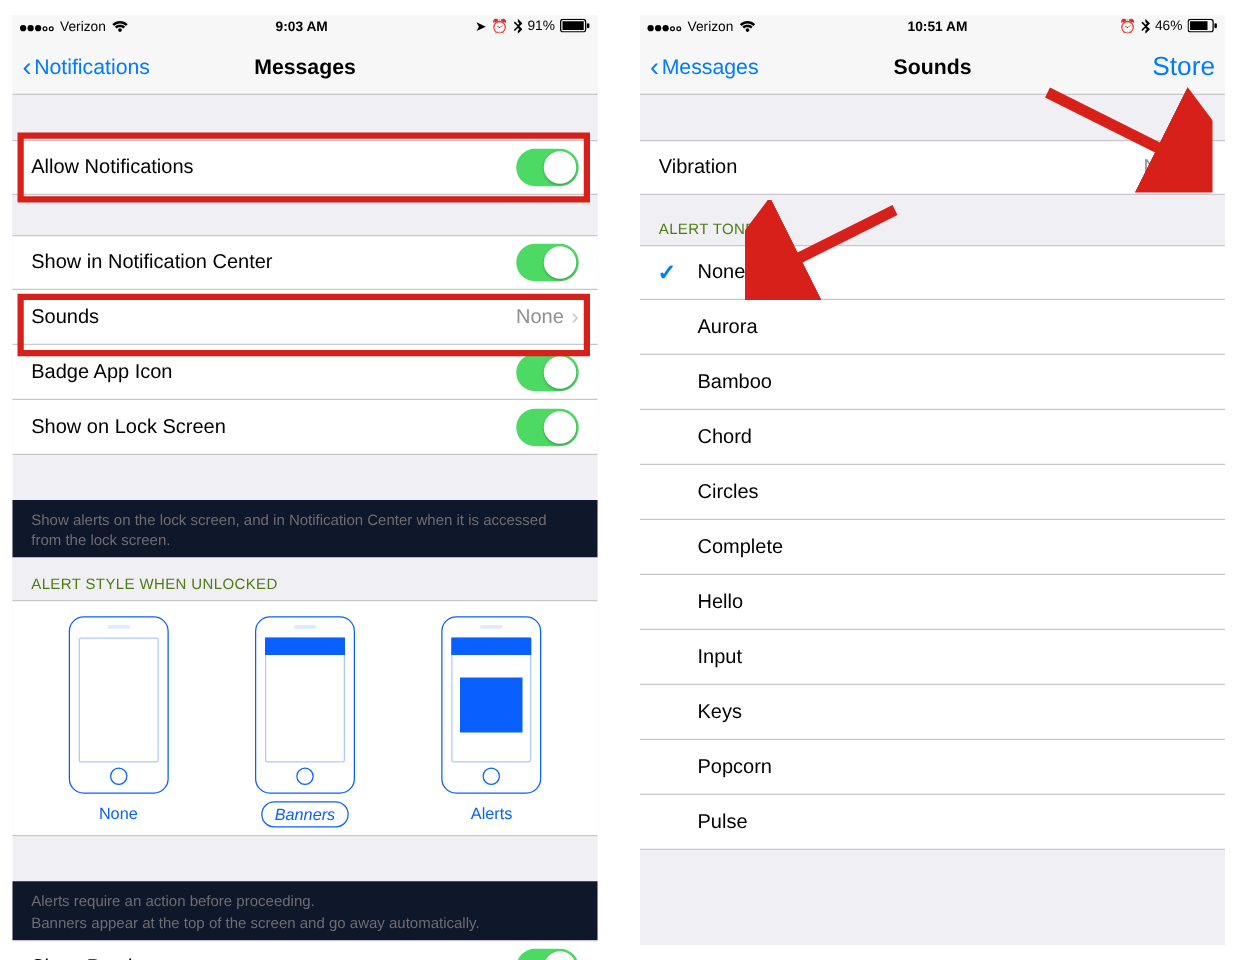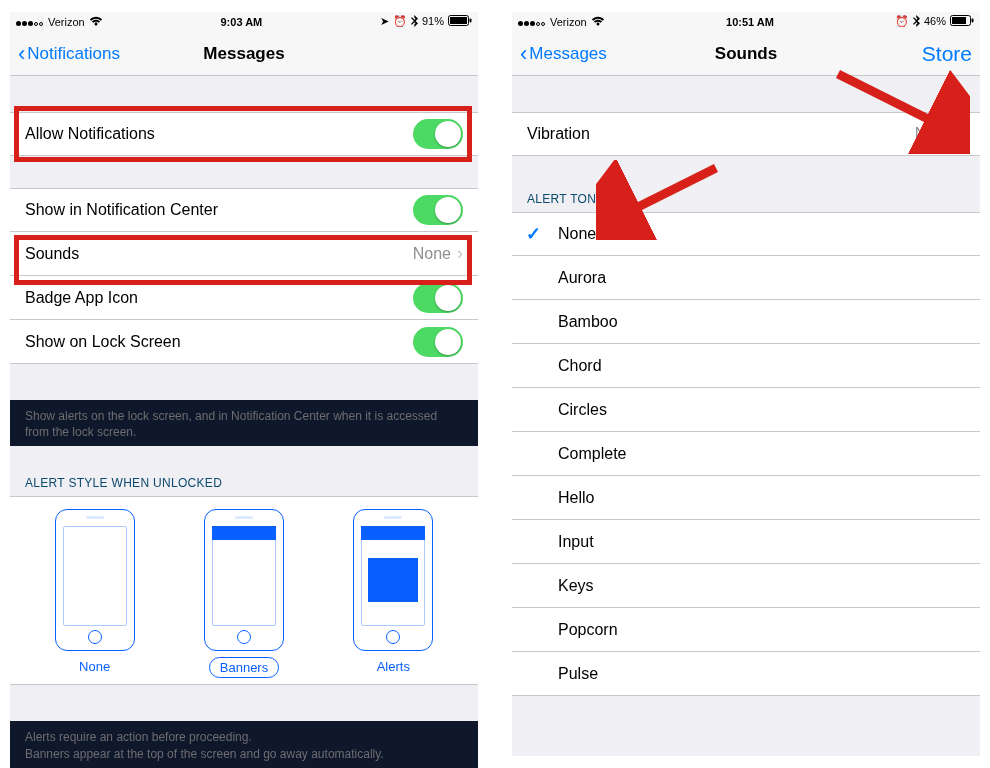--- a/index.html
+++ b/index.html
@@ -70,39 +70,39 @@
   }
   .toggle::after {
     content:""; position:absolute; right:2px; top:2px; width:26px; height:26px;
     background:#fff; border-radius:50%; box-shadow:0 1px 2px rgba(0,0,0,0.3);
   }
   
   .section-note {
     padding: 8px 15px 6px; font-size:12px; color:#6d6d72; line-height:1.35; background:#0f172a;margin-top:36px;
   }
   .section-header {
-    padding: 14px 15px 6px; font-size:12px; color:#0c4a6e; background:#efeff4; letter-spacing:0.3px;margin-top:16px;
+    padding: 14px 15px 6px; font-size:12px; color:#4d7c0f; background:#efeff4; letter-spacing:0.3px;
   }
   
   .alert-style-row {
     background:#fff; border-top:1px solid #c8c7cc; border-bottom:1px solid #c8c7cc;
     display:flex; justify-content:space-around; padding:12px 10px 6px;
   }
   .alert-opt { display:flex; flex-direction:column; align-items:center; gap:6px; cursor:pointer;}
   .mini-phone {
     width:80px; height:142px; border:1.5px solid #0a60ff; border-radius:12px; position:relative;
     background:#fff;
   }
   .mini-phone::before { content:""; position:absolute; top:6px; left:50%; transform:translateX(-50%); width:18px; height:3px; background:#0a60ff22; border-radius:2px;}
   .mini-phone::after { content:""; position:absolute; bottom:6px; left:50%; transform:translateX(-50%); width:12px; height:12px; border:1.5px solid #0a60ff; border-radius:50%; }
   .mini-phone .screen { position:absolute; top:16px; left:7px; right:7px; bottom:24px; border:1px solid #0a60ff55; border-radius:2px;}
   .mini-phone .banner-top { position:absolute; top:16px; left:7px; right:7px; height:14px; background:#0a60ff;}
   .mini-phone .alert-mid { position:absolute; top:48px; left:14px; right:14px; height:44px; background:#0a60ff;}
   .alert-label { font-size:13px; color:#0a60ff; padding:2px 10px; border-radius:12px;}
-  .alert-label.selected { border:1px solid #0a60ff; }
+  .alert-label.selected { border:1px solid #0a60ff;font-style:italic; }
   
   .highlight {
     position:absolute; border:5px solid #d7201a; pointer-events:none; z-index:5;
   }
   
   .tone-row {
     background:#fff; height:44px; display:flex; align-items:center;
     padding-left:46px; padding-right:15px; font-size:16px; color:#000;
     border-bottom:1px solid #c8c7cc; position:relative;
   }

